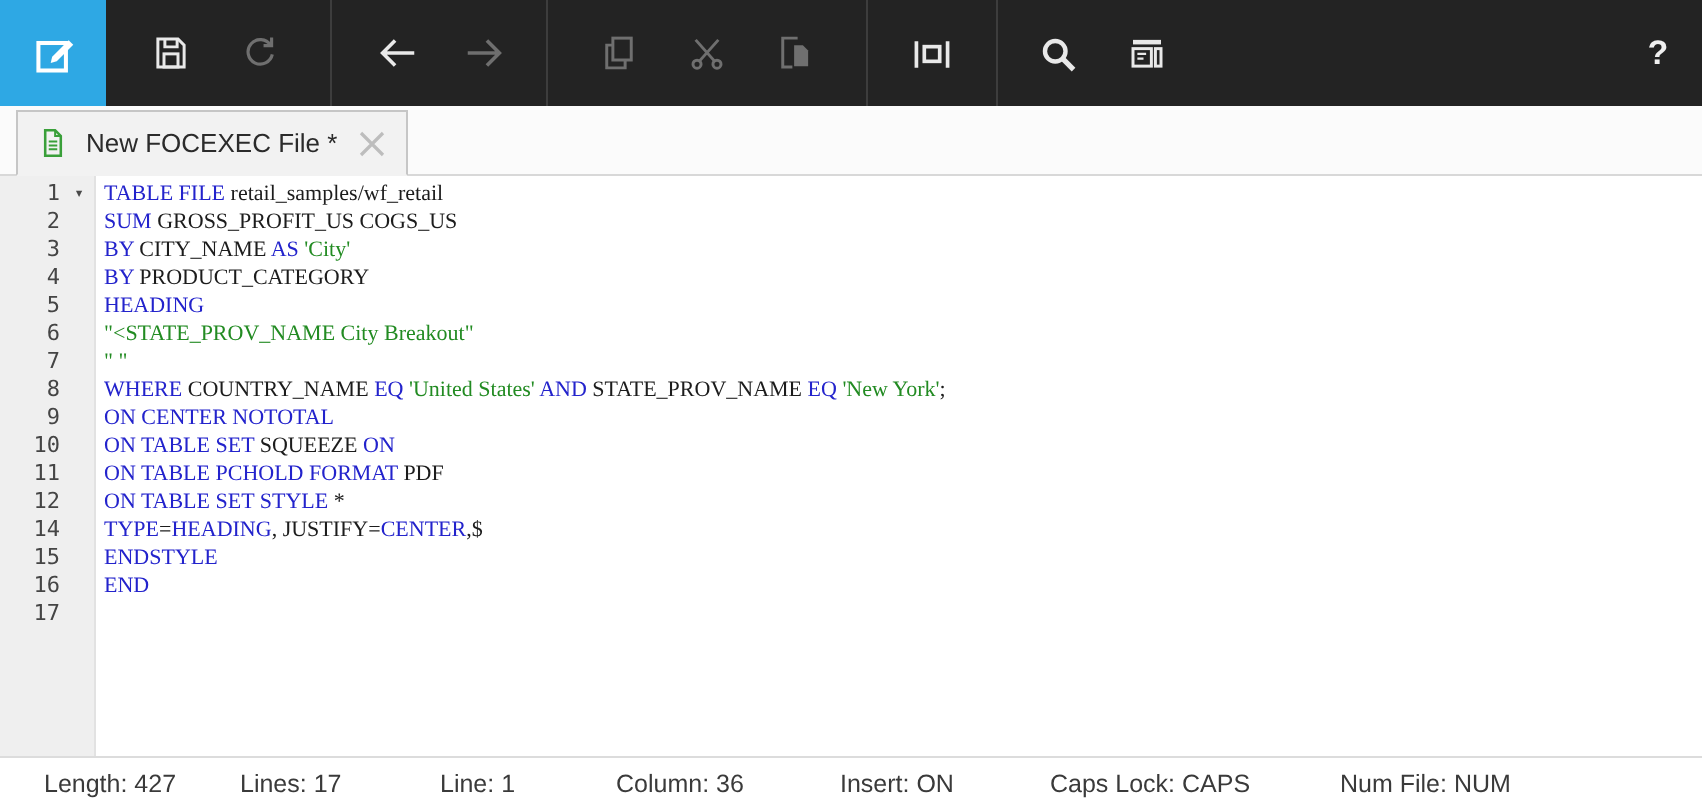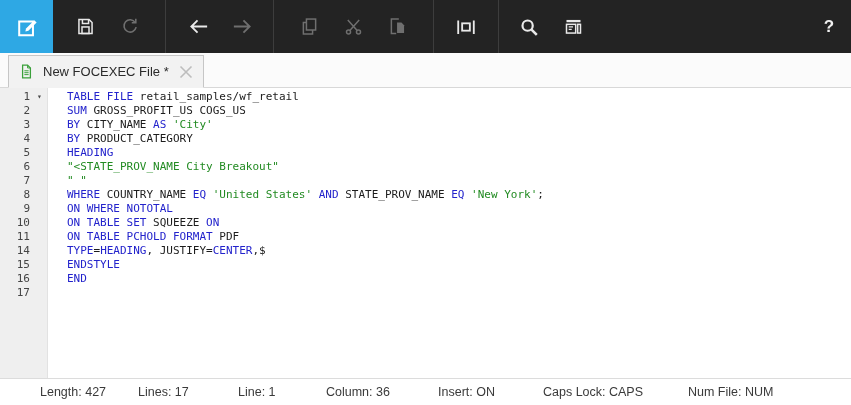--- a/index.html
+++ b/index.html
@@ -24,27 +24,27 @@
   .tab-title { font-size:13px; color:#2b2b2b; margin:0 10px 0 8px; white-space:nowrap; }
   .tab-icon, .tab-close { display:flex; align-items:center; }
 
   
   .editor { height:290px; position:relative; background:#ffffff; flex-shrink:0; overflow:hidden; }
   .gutter-bg { position:absolute; left:0; top:0; bottom:0; width:48px; background:#efefef; border-right:1px solid #e2e2e2; }
   .code-lines { position:relative; padding-top:2px; }
   .code-line { display:flex; height:14px; line-height:14px; font-family:"DejaVu Sans Mono", monospace; font-size:11px; white-space:pre; }
   .ln { width:30px; text-align:right; color:#454545; flex-shrink:0; }
   .fold { width:19px; text-align:center; color:#4a4a4a; font-size:8px; line-height:14px; flex-shrink:0; }
-  .code { white-space:pre; padding-left:18px; }
+  .code { white-space:pre; padding-left:3px;font-family:Liberation Serif, serif; }
   .tok-kw { color:#2323cc; }
   .tok-str { color:#228b22; }
   .tok-pl { color:#1c1c1c; }
 
   
-  .status-bar { height:27px; border-top:1px solid #dcdcdc; background:#ffffff; display:flex; align-items:center; padding-left:40px; flex-shrink:0; }
+  .status-bar { height:27px; border-top:1px solid #dcdcdc; background:#ffffff; display:flex; align-items:center; padding-left:22px; flex-shrink:0; }
   .sb-item { font-size:12.5px; color:#3a3a3a; white-space:nowrap; }
   .sb-item:nth-child(1){width:98px} .sb-item:nth-child(2){width:100px}
   .sb-item:nth-child(3){width:88px}  .sb-item:nth-child(4){width:112px}
   .sb-item:nth-child(5){width:105px} .sb-item:nth-child(6){width:145px}
 
   svg { display:block; }
 </style>
 </head>
 <body>
 
@@ -173,23 +173,24 @@
     <div class="gutter-bg"></div>
     <div class="code-lines">
         <div class="code-line"><span class="ln">1</span><span class="fold">▾</span><span class="code"><span class="tok-kw">TABLE FILE</span><span class="tok-pl"> retail_samples/wf_retail</span></span></div>
         <div class="code-line"><span class="ln">2</span><span class="fold"></span><span class="code"><span class="tok-kw">SUM</span><span class="tok-pl"> GROSS_PROFIT_US COGS_US</span></span></div>
         <div class="code-line"><span class="ln">3</span><span class="fold"></span><span class="code"><span class="tok-kw">BY</span><span class="tok-pl"> CITY_NAME </span><span class="tok-kw">AS</span><span class="tok-pl"> </span><span class="tok-str">'City'</span></span></div>
         <div class="code-line"><span class="ln">4</span><span class="fold"></span><span class="code"><span class="tok-kw">BY</span><span class="tok-pl"> PRODUCT_CATEGORY</span></span></div>
         <div class="code-line"><span class="ln">5</span><span class="fold"></span><span class="code"><span class="tok-kw">HEADING</span></span></div>
         <div class="code-line"><span class="ln">6</span><span class="fold"></span><span class="code"><span class="tok-str">"&lt;STATE_PROV_NAME City Breakout"</span></span></div>
         <div class="code-line"><span class="ln">7</span><span class="fold"></span><span class="code"><span class="tok-str">" "</span></span></div>
         <div class="code-line"><span class="ln">8</span><span class="fold"></span><span class="code"><span class="tok-kw">WHERE</span><span class="tok-pl"> COUNTRY_NAME </span><span class="tok-kw">EQ</span><span class="tok-pl"> </span><span class="tok-str">'United States'</span><span class="tok-pl"> </span><span class="tok-kw">AND</span><span class="tok-pl"> STATE_PROV_NAME </span><span class="tok-kw">EQ</span><span class="tok-pl"> </span><span class="tok-str">'New York'</span><span class="tok-pl">;</span></span></div>
-        <div class="code-line"><span class="ln">9</span><span class="fold"></span><span class="code"><span class="tok-kw">ON WHERE NOTOTAL</span></span></div>
+        <div class="code-line"><span class="ln">9</span><span class="fold"></span><span class="code"><span class="tok-kw">ON CENTER NOTOTAL</span></span></div>
         <div class="code-line"><span class="ln">10</span><span class="fold"></span><span class="code"><span class="tok-kw">ON TABLE SET</span><span class="tok-pl"> SQUEEZE </span><span class="tok-kw">ON</span></span></div>
         <div class="code-line"><span class="ln">11</span><span class="fold"></span><span class="code"><span class="tok-kw">ON TABLE PCHOLD FORMAT</span><span class="tok-pl"> PDF</span></span></div>
+        <div class="code-line"><span class="ln">12</span><span class="fold"></span><span class="code"><span class="tok-kw">ON TABLE SET STYLE</span><span class="tok-pl"> *</span></span></div>
         <div class="code-line"><span class="ln">14</span><span class="fold"></span><span class="code"><span class="tok-kw">TYPE</span><span class="tok-pl">=</span><span class="tok-kw">HEADING</span><span class="tok-pl">, JUSTIFY=</span><span class="tok-kw">CENTER</span><span class="tok-pl">,$</span></span></div>
         <div class="code-line"><span class="ln">15</span><span class="fold"></span><span class="code"><span class="tok-kw">ENDSTYLE</span></span></div>
         <div class="code-line"><span class="ln">16</span><span class="fold"></span><span class="code"><span class="tok-kw">END</span></span></div>
         <div class="code-line"><span class="ln">17</span><span class="fold"></span><span class="code"></span></div>
       </div>
   </div>
 
   <div class="status-bar">
       <span class="sb-item">Length: 427</span>
       <span class="sb-item">Lines: 17</span>

